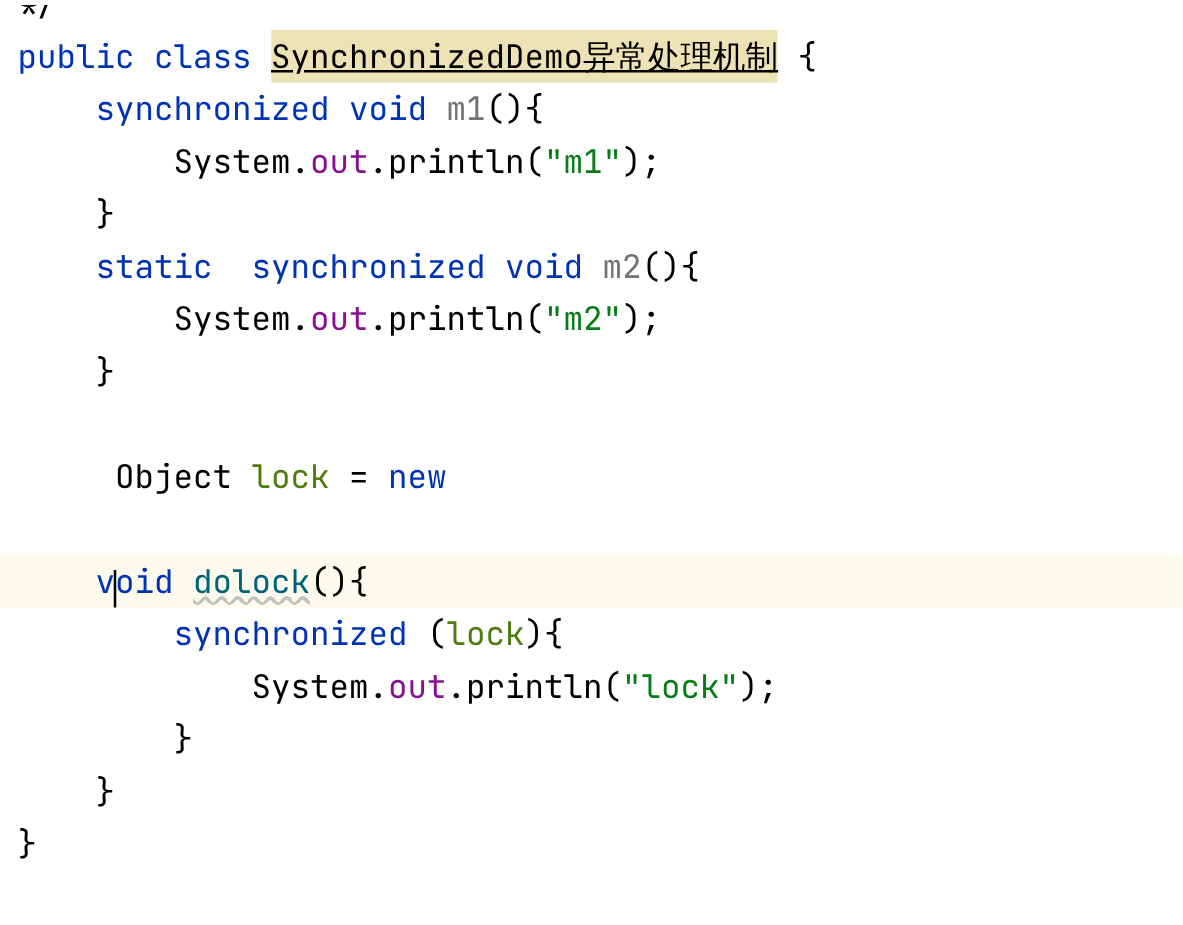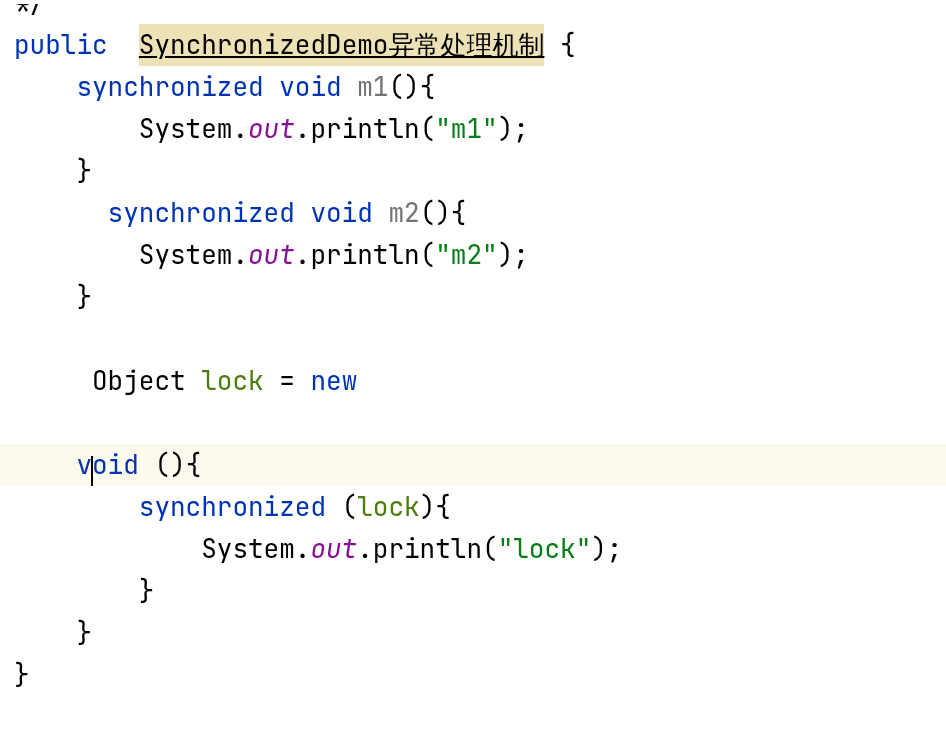--- a/index.html
+++ b/index.html
@@ -49,60 +49,60 @@
       text-decoration: underline;
     }
     .method { color: #737373; }
     .method-underline {
       color: #00627a;
       text-decoration: underline;
       text-decoration-style: wavy;
       text-decoration-color: #c0c0c0;
     }
     .field { color: #4d7c0f; }
-    .static-field { color: #871094; font-style: italic; }
+    .static-field { color: #871094; }
     .string { color: #067d17; }
     .punct { color: #000000; }
     .cursor {
       display: inline-block;
       width: 2px;
       height: 30px;
       background: #000000;
       vertical-align: middle;
       margin-left: -1px;
       margin-right: -1px;
     }
   </style>
 </head>
 <body>
 
 <div class="editor">
   <div class="line-partial"><span class="punct">*/</span></div>
 
-  <div class="line"><span class="kw">public</span><span> </span><span> </span><span class="classname-hl">SynchronizedDemo异常处理机制</span><span class="punct"> {</span></div>
+  <div class="line"><span class="kw">public</span><span> </span><span class="kw">class</span><span> </span><span class="classname-hl">SynchronizedDemo异常处理机制</span><span class="punct"> {</span></div>
 
   <div class="line"><span>    </span><span class="kw">synchronized</span><span> </span><span class="kw">void</span><span> </span><span class="method">m1</span><span class="punct">(){</span></div>
 
   <div class="line"><span>        </span><span class="punct">System.</span><span class="static-field">out</span><span class="punct">.println(</span><span class="string">"m1"</span><span class="punct">);</span></div>
 
   <div class="line"><span>    </span><span class="punct">}</span></div>
 
-  <div class="line"><span>    </span><span>  </span><span class="kw">synchronized</span><span> </span><span class="kw">void</span><span> </span><span class="method">m2</span><span class="punct">(){</span></div>
+  <div class="line"><span>    </span><span class="kw">static</span><span>  </span><span class="kw">synchronized</span><span> </span><span class="kw">void</span><span> </span><span class="method">m2</span><span class="punct">(){</span></div>
 
   <div class="line"><span>        </span><span class="punct">System.</span><span class="static-field">out</span><span class="punct">.println(</span><span class="string">"m2"</span><span class="punct">);</span></div>
 
   <div class="line"><span>    </span><span class="punct">}</span></div>
 
   <div class="line"></div>
 
   <div class="line"><span>    </span><span> </span><span class="punct">Object</span><span> </span><span class="field">lock</span><span class="punct"> = </span><span class="kw">new</span></div>
 
   <div class="line"></div>
 
-  <div class="line highlight-line"><span>    </span><span class="kw">v</span><span class="cursor"></span><span class="kw">oid</span><span> </span><span class="punct">(){</span></div>
+  <div class="line highlight-line"><span>    </span><span class="kw">v</span><span class="cursor"></span><span class="kw">oid</span><span> </span><span class="method-underline">dolock</span><span class="punct">(){</span></div>
 
   <div class="line"><span>        </span><span class="kw">synchronized</span><span class="punct"> (</span><span class="field">lock</span><span class="punct">){</span></div>
 
   <div class="line"><span>            </span><span class="punct">System.</span><span class="static-field">out</span><span class="punct">.println(</span><span class="string">"lock"</span><span class="punct">);</span></div>
 
   <div class="line"><span>        </span><span class="punct">}</span></div>
 
   <div class="line"><span>    </span><span class="punct">}</span></div>
 
   <div class="line"><span class="punct">}</span></div>

